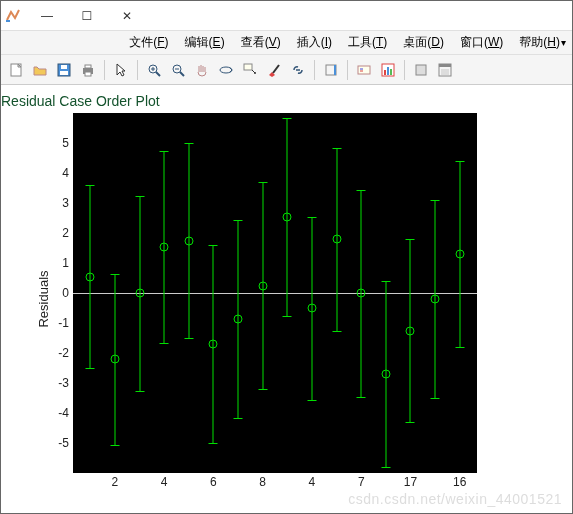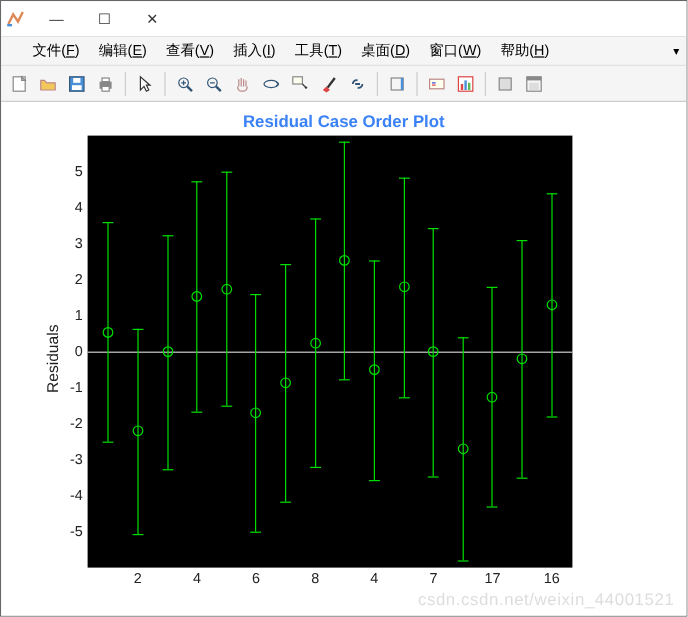--- a/index.html
+++ b/index.html
@@ -37,25 +37,26 @@
   .win-btn {
     width: 40px; height: 28px;
     display: flex; align-items: center; justify-content: center;
     color: #333; font-size: 12px;
   }
   .menubar {
     height: 24px;
     background: #f5f5f5;
     display: flex;
     align-items: center;
-    padding: 0 20px;
+    padding: 0 6px;
     font-size: 12px;
     gap: 4px;
     border-bottom: 1px solid #e0e0e0;
     position: relative;
+    justify-content: flex-end;
   }
   .menu-item {
     padding: 2px 6px;
     cursor: default;
   }
   .menu-item u { text-decoration: underline; }
   .menu-arrow {
     position: absolute; right: 6px; font-size: 10px;
   }
   .toolbar {
@@ -77,24 +78,22 @@
     width: 1px; height: 20px; background: #ccc; margin: 0 3px;
   }
   .figure-area {
     flex: 1;
     background: #fff;
     position: relative;
   }
   .chart-title {
     position: absolute;
     top: 8px; left: 0; right: 0;
-    text-align: center;
     font-size: 14px;
-    color: #3b82f6;
-    font-weight: bold;
+    color: #14532d;
   }
   .plot-box {
     position: absolute;
     left: 72px;
     top: 28px;
     width: 404px;
     height: 360px;
     background: #000;
   }
   .ylabel {

